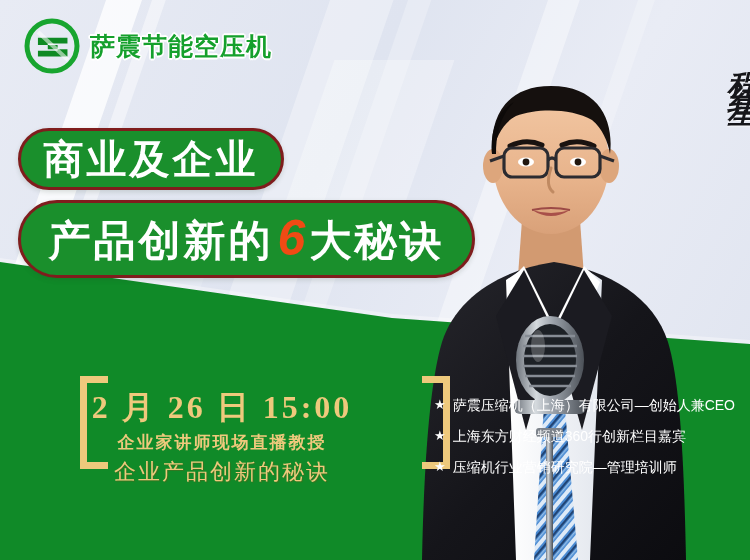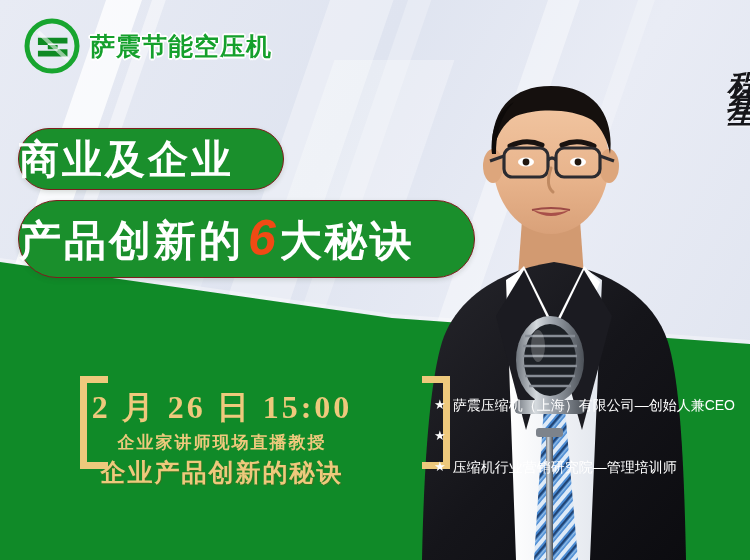--- a/index.html
+++ b/index.html
@@ -97,24 +97,24 @@
     color:#16161a;
     letter-spacing:12px;
     font-style:italic;
     text-shadow:0 1px 1px rgba(255,255,255,.9);
   }
 
   
   .pill{
     position:absolute;
     background:#1a8f2c;
-    border:1px solid #7f1d1d;
+    border:3px solid #7f1d1d;
     border-radius:44px;
     box-shadow:0 2px 5px rgba(40,60,40,.16);
-    display:flex;align-items:center;
+    display:flex;align-items:center;justify-content:center;
     box-sizing:border-box;
   }
   .pill-text{
     color:#ffffff;
     font-weight:bold;
     letter-spacing:3px;
     white-space:nowrap;
     font-family:"Liberation Sans","DejaVu Sans",sans-serif;
   }
   .pill1{left:18px;top:128px;width:266px;height:62px;}
@@ -145,21 +145,21 @@
   .d-line2{
     margin-top:9px;
     font-family:"Liberation Serif","DejaVu Serif",serif;
     font-size:17px;font-weight:bold;color:#eec97c;
     letter-spacing:2px;line-height:1.05;
     white-space:nowrap;
   }
   .d-line3{
     margin-top:9px;
     font-family:"Liberation Serif","DejaVu Serif",serif;
-    font-size:25px;font-weight:bold;color:#eec97c;
+    font-size:22px;font-weight:normal;color:#eec97c;
     letter-spacing:2px;line-height:1.05;
     white-space:nowrap;
     text-shadow:1px 1px 0 rgba(120,80,20,.35);
   }
 
   .bracket{position:absolute;background:transparent;}
   .bk-arm{position:absolute;height:7px;background:#eec97c;}
   .bk-stem{position:absolute;width:7px;background:#eec97c;}
 
   
@@ -334,20 +334,21 @@
     <div class="d-line3">企业产品创新的秘诀</div>
   </div>
 
   <div class="bullets">
     <div class="bullet">
       <span class="star">★</span>
       <span>萨震压缩机（上海）有限公司—创始人兼CEO</span>
     </div>
     <div class="bullet">
       <span class="star">★</span>
+      <span>上海东方财经频道360行创新栏目嘉宾</span>
     </div>
     <div class="bullet">
       <span class="star">★</span>
       <span>压缩机行业营销研究院—管理培训师</span>
     </div>
   </div>
 
 </div>
 
 </body></html>

